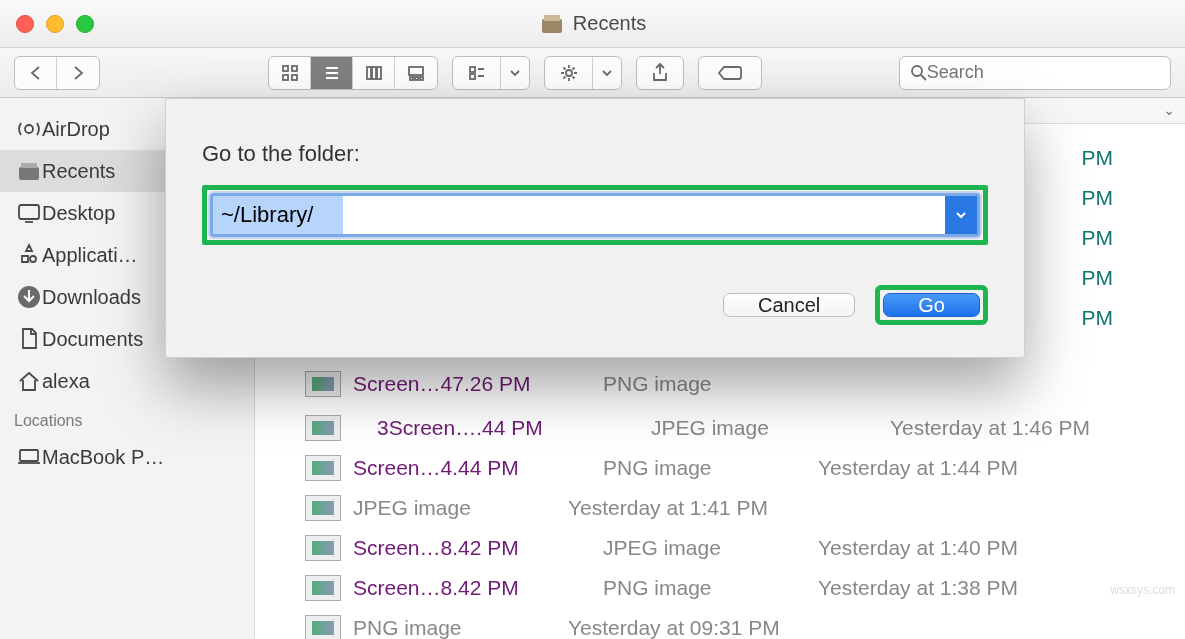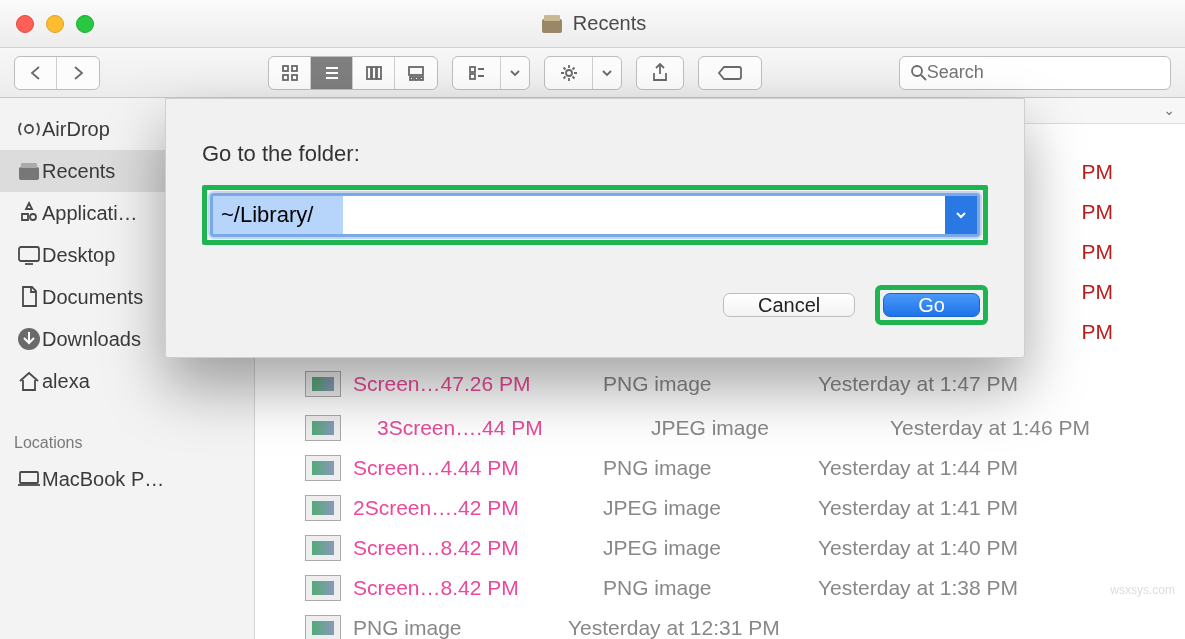--- a/index.html
+++ b/index.html
@@ -58,21 +58,21 @@
   .sitem svg{width:26px;height:26px;}
   .content{flex:1; position:relative; background:#fff;}
   .listhdr{
     position:absolute; left:0; right:0; top:0; height:26px; background:#f7f7f7; border-bottom:1px solid #dcdcdc;
   }
   .listhdr .chev{position:absolute; right:10px; top:4px; color:#777; font-size:14px;}
   .rows{position:absolute; left:0; right:0; top:26px;}
   .row{display:flex; align-items:center; height:40px; font-size:21px;}
   .row .thumb{width:36px; height:26px; background:#eee; border:1px solid #aaa; margin:0 12px 0 50px; display:flex; align-items:center; justify-content:center;}
   .row .thumb .inner{width:22px;height:14px;background:linear-gradient(90deg,#5a7,#89b);}
-  .row .name{width:250px; color:#ec4899; white-space:nowrap; overflow:hidden; text-overflow:ellipsis;}
+  .row .name{width:250px; color:#701a75; white-space:nowrap; overflow:hidden; text-overflow:ellipsis;}
   .row .kind{width:215px; color:#888;}
   .row .date{color:#888;}
   
   .sheet{
     position:absolute; left:165px; top:98px; width:860px; height:260px;
     background:#f1f1f1; border:1px solid #cfcfcf; border-radius:0 0 3px 3px;
     box-shadow:0 30px 60px rgba(0,0,0,0.35);
     padding:42px 36px 16px;
   }
   .sheet-label{font-size:22px; color:#333; margin-bottom:18px;}
@@ -232,74 +232,73 @@
     </div>
     <div class="sitem sel">
       <svg>
           <rect x="3" y="9" width="20" height="13" rx="2" fill="#777"></rect>
           <rect x="5" y="5" width="16" height="5" rx="1" fill="#aaa"></rect>
         </svg>
       <span>Recents</span>
     </div>
     <div class="sitem">
       <svg>
-          <path class="ic dark" d="M13 3l3 6h-6zM6 14h6v6H6zM20 17a3 3 0 1 1-6 0 3 3 0 0 1 6 0z" fill="#6a6a6a" stroke="none"></path>
-        </svg>
-      <span>Applicati…</span>
-    </div>
-    <div class="sitem">
-      <svg>
           <rect class="ic dark" x="3" y="5" width="20" height="14" rx="2"></rect>
           <path class="ic dark" d="M9 22h8"></path>
         </svg>
       <span>Desktop</span>
     </div>
     <div class="sitem">
       <svg>
+          <path class="ic dark" d="M13 3l3 6h-6zM6 14h6v6H6zM20 17a3 3 0 1 1-6 0 3 3 0 0 1 6 0z" fill="#6a6a6a" stroke="none"></path>
+        </svg>
+      <span>Applicati…</span>
+    </div>
+    <div class="sitem">
+      <svg>
+          <circle cx="13" cy="13" r="11" fill="#6a6a6a"></circle>
+          <path stroke="#fff" stroke-width="2" fill="none" d="M13 6v10M8 12l5 5 5-5"></path>
+        </svg>
+      <span>Downloads</span>
+    </div>
+    <div class="sitem">
+      <svg>
           <path class="ic dark" d="M7 3h9l4 4v15H7z"></path>
           <path class="ic dark" d="M15 3v5h5"></path>
         </svg>
       <span>Documents</span>
     </div>
     <div class="sitem">
       <svg>
-          <circle cx="13" cy="13" r="11" fill="#6a6a6a"></circle>
-          <path stroke="#fff" stroke-width="2" fill="none" d="M13 6v10M8 12l5 5 5-5"></path>
-        </svg>
-      <span>Downloads</span>
-    </div>
-    <div class="sitem">
-      <svg>
           <path class="ic dark" d="M4 13l9-8 9 8M7 12v10h12V12"></path>
         </svg>
       <span>alexa</span>
     </div>
 
-    <div class="sheader" style="margin-top:24px">Locations</div>
+    <div class="sheader" style="margin-top:2px">Locations</div>
     <div class="sitem">
       <svg>
           <rect class="ic dark" x="4" y="6" width="18" height="11" rx="1"></rect>
           <path class="ic dark" d="M2 19h22"></path>
         </svg>
       <span>MacBook P…</span>
     </div>
   </div>
 
   <div class="content">
     <div class="listhdr">
       <span class="chev">⌄</span>
     </div>
     <div class="rows" id="rows">
         <div class="row" style="margin-top: 240px;">
           <div class="thumb">
             <div class="inner"></div>
           </div>
           <div class="name">Screen…47.26 PM</div>
           <div class="kind">PNG image</div>
-          <div class="date">Yesterday at 1:47 PM</div>
         </div>
         <div class="row" style="margin-top: 4px; gap: 24px;">
           <div class="thumb">
             <div class="inner"></div>
           </div>
           <div class="name">3Screen….44 PM</div>
           <div class="kind">JPEG image</div>
           <div class="date">Yesterday at 1:46 PM</div>
         </div>
         <div class="row" style="margin-top: 0px;">
@@ -307,21 +306,20 @@
             <div class="inner"></div>
           </div>
           <div class="name">Screen…4.44 PM</div>
           <div class="kind">PNG image</div>
           <div class="date">Yesterday at 1:44 PM</div>
         </div>
         <div class="row" style="margin-top: 0px;">
           <div class="thumb">
             <div class="inner"></div>
           </div>
-          <div class="name">2Screen….42 PM</div>
           <div class="kind">JPEG image</div>
           <div class="date">Yesterday at 1:41 PM</div>
         </div>
         <div class="row" style="margin-top: 0px;">
           <div class="thumb">
             <div class="inner"></div>
           </div>
           <div class="name">Screen…8.42 PM</div>
           <div class="kind">JPEG image</div>
           <div class="date">Yesterday at 1:40 PM</div>
@@ -332,25 +330,25 @@
           </div>
           <div class="name">Screen…8.42 PM</div>
           <div class="kind">PNG image</div>
           <div class="date">Yesterday at 1:38 PM</div>
         </div>
         <div class="row" style="margin-top: 0px;">
           <div class="thumb">
             <div class="inner"></div>
           </div>
           <div class="kind">PNG image</div>
-          <div class="date">Yesterday at 12:31 PM</div>
-        </div>
-      </div>
-
-    <div style="position:absolute; right:72px; top:54px; font-size:21px; color:#b91c1c; line-height:40px;">
+          <div class="date">Yesterday at 09:31 PM</div>
+        </div>
+      </div>
+
+    <div style="position:absolute; right:72px; top:40px; font-size:21px; color:#0f766e; line-height:40px;">
       <div>PM</div>
       <div>PM</div>
       <div>PM</div>
       <div>PM</div>
       <div>PM</div>
     </div>
   </div>
 </div>
 
 <div class="sheet">

